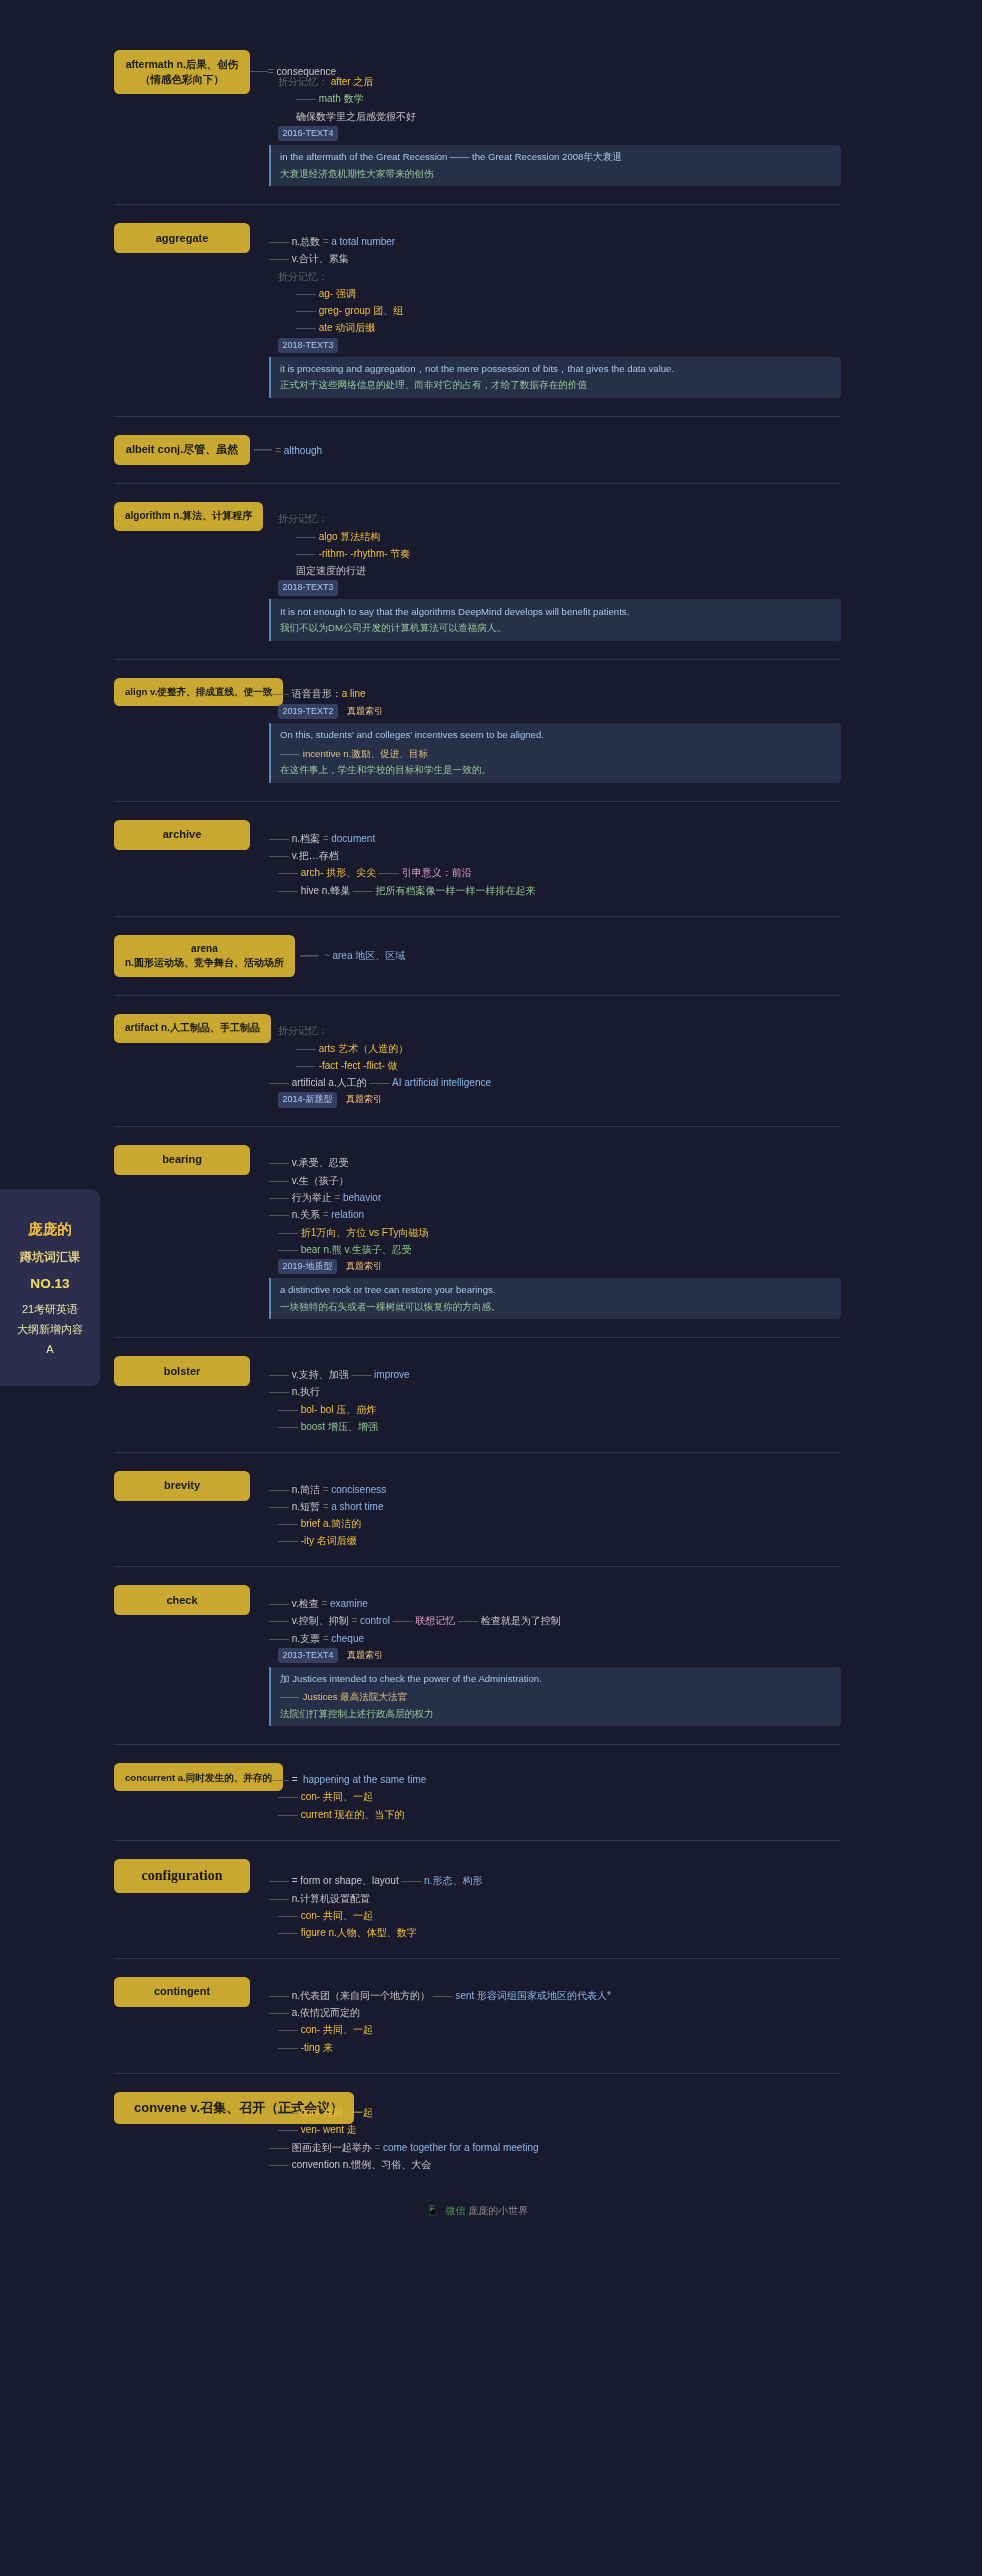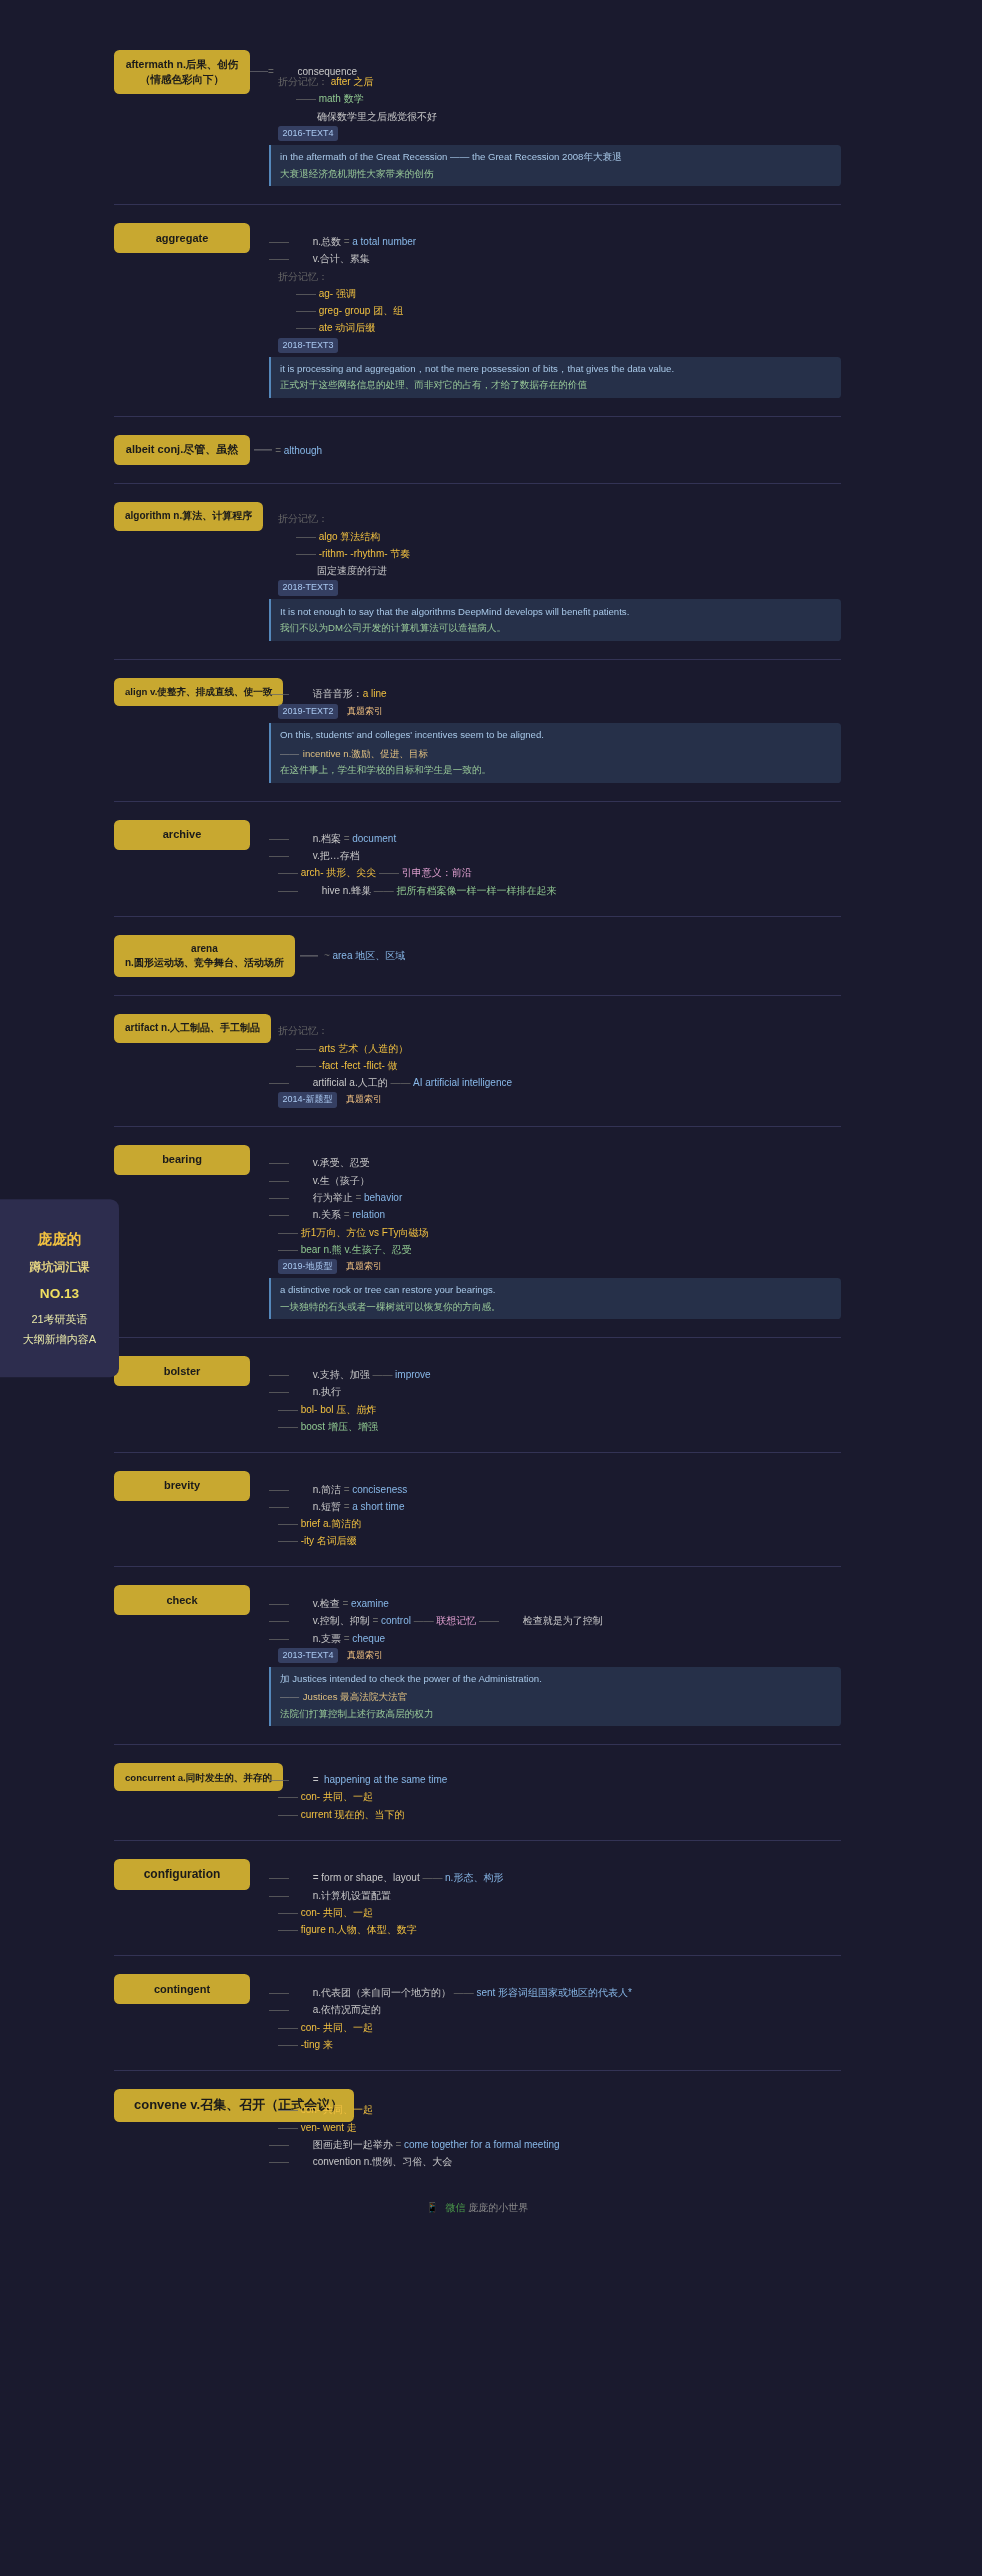--- a/index.html
+++ b/index.html
@@ -25,21 +25,21 @@
       left: 0;
       top: 50%;
       transform: translateY(-50%);
       background: #2d2d4e;
       color: #e8e8e8;
       padding: 27px 13.6px;
       border-radius: 0 9px 9px 0;
       font-size: 12.7px;
       line-height: 1.8;
       text-align: center;
-      width: 119px;
+      width: 100px;
       z-index: 100;
     }
 
     .sidebar-label .title-main {
       font-size: 14.6px;
       font-weight: bold;
       color: #f0c040;
       margin-bottom: 4.5px;
     }
 
@@ -116,21 +116,21 @@
     .r {
       display: flex;
       align-items: baseline;
       margin: 2.3px 0;
       font-size: 10px;
       line-height: 1.5;
       flex-wrap: wrap;
     }
 
     .r .dash { color: #666; margin-right: 2.7px; white-space: nowrap; flex-shrink: 0; }
-    .r .txt { color: #c8c8c8; margin-left: 21px; }
+    .r .txt { color: #c8c8c8; }
     .r .yl { color: #f0c040; }
     .r .gn { color: #90c890; }
     .r .bl { color: #88b8e8; }
     .r .pk { color: #e0a0d0; }
 
     .ex-block {
       background: rgba(50,70,100,0.5);
       border-left: 2.7px solid #5588bb;
       padding: 4.5px 9px;
       margin: 3.6px 0 3.6px 0;
@@ -585,21 +585,21 @@
             <span class="dash">——</span>
             <span class="yl">current 现在的、当下的</span>
           </div>
       </div>
     </div>
 
     <hr class="divider">
 
     <div class="mind-section">
       <div class="ms-header">
-        <div class="ms-node node-configuration" style="font-size:12px;">configuration</div>
+        <div class="ms-node node-configuration" style="font-size:14px;font-family:Liberation Serif, serif;">configuration</div>
       </div>
       <div class="ms-body">
         <div class="r">
             <span class="dash">——</span>
             <span class="txt">= form or shape、layout</span>
             <span class="sep">——</span>
             <span class="bl">n.形态、构形</span>
           </div>
         <div class="r">
             <span class="dash">——</span>

